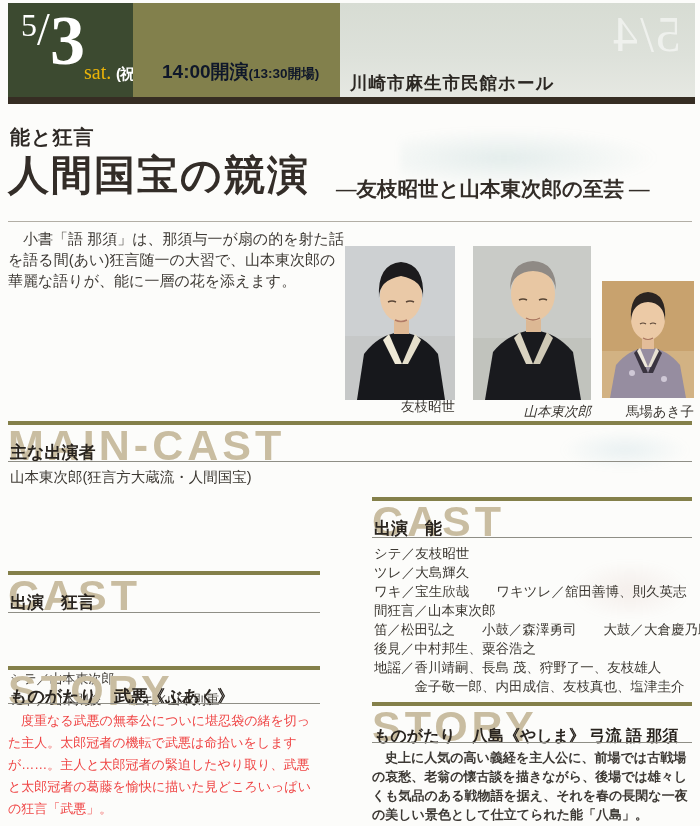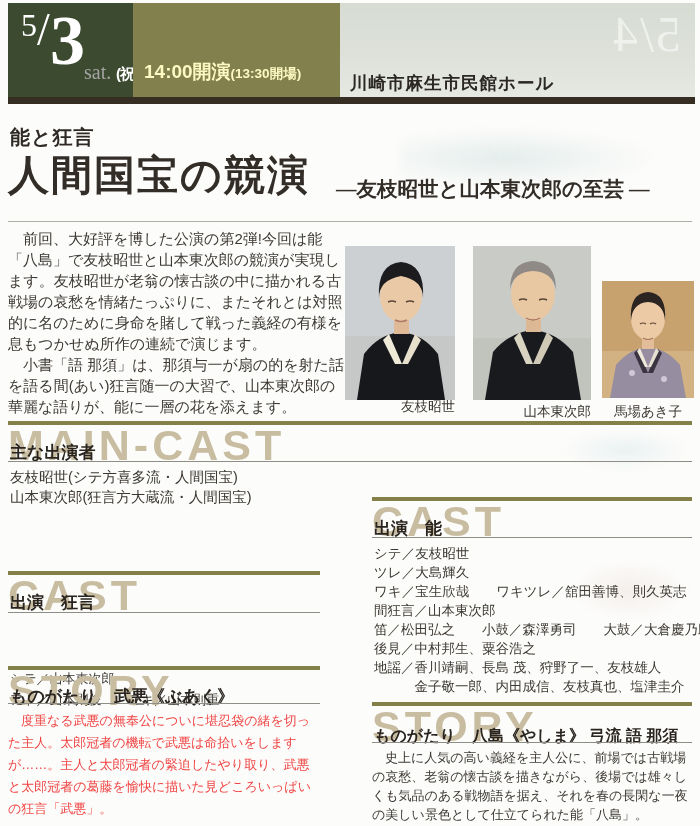--- a/index.html
+++ b/index.html
@@ -9,24 +9,24 @@
     font-family:"Liberation Sans","DejaVu Sans",sans-serif;
     -webkit-font-smoothing:antialiased;
   }
   #canvas{position:relative;width:700px;height:826px;background:#fcfcfa;}
 
   
   .hdr-left{position:absolute;left:8px;top:3px;width:125px;height:94px;background:#3c4a30;}
   .hdr-left .d5{position:absolute;left:13px;top:4px;font:32px "Liberation Serif",serif;color:#fff;}
   .hdr-left .dsl{position:absolute;left:29px;top:0px;font:46px "Liberation Serif",serif;color:#fff;}
   .hdr-left .d3{position:absolute;left:42px;top:-2px;font:bold 70px "Liberation Serif",serif;color:#fff;}
-  .hdr-left .dsat{position:absolute;left:76px;top:58px;font:20px "Liberation Serif",serif;color:#a3a3a3;}
+  .hdr-left .dsat{position:absolute;left:76px;top:58px;font:20px "Liberation Serif",serif;color:#eab308;}
   .hdr-left .dhol{position:absolute;left:108px;top:62px;font:bold 15px "Liberation Sans",sans-serif;color:#fff;letter-spacing:-1px;}
   .hdr-mid{position:absolute;left:133px;top:3px;width:207px;height:94px;background:#82804c;}
-  .hdr-mid .time{position:absolute;left:11px;bottom:12px;color:#fef9c3;white-space:nowrap;}
+  .hdr-mid .time{position:absolute;left:29px;bottom:12px;color:#0f172a;white-space:nowrap;}
   .hdr-mid .time .t-main{font-weight:bold;font-size:19px;}
   .hdr-mid .time .t-sub{font-weight:bold;font-size:13.5px;}
   .hdr-right{position:absolute;left:340px;top:3px;width:355px;height:94px;
     background:linear-gradient(180deg,#d7dcd3 0%,#dde1da 55%,#e6e8e2 100%);}
   .ghost54{position:absolute;right:14px;top:2px;font:50px "Liberation Serif",serif;
     color:rgba(255,255,255,.55);transform:scaleX(-1);letter-spacing:2px;}
   .venue-bar{position:absolute;left:10px;right:18px;top:52px;height:14px;background:#8a8747;}
   .venue-bar .v-label{display:block;color:#fff;font-size:11px;line-height:14px;padding-left:4px;}
   .venue-name{position:absolute;left:10px;top:68px;font-family:"Liberation Serif","DejaVu Serif",serif;
     font-weight:bold;font-size:17.5px;color:#2b2722;letter-spacing:1px;white-space:nowrap;}
@@ -45,22 +45,22 @@
   .intro p{margin:0;text-indent:1em;}
 
   
   .photo{position:absolute;overflow:hidden;}
   .photo svg{display:block;width:100%;height:100%;}
   .photo1{left:345px;top:246px;width:110px;height:154px;}
   .photo2{left:473px;top:246px;width:118px;height:154px;}
   .photo3{left:602px;top:281px;width:92px;height:117px;}
   .cap{position:absolute;font-size:13.5px;color:#3a3631;white-space:nowrap;}
   .cap1{left:345px;top:398px;width:110px;text-align:right;}
-  .cap2{left:473px;top:403px;width:118px;text-align:right;}
-  .cap3{left:602px;top:403px;width:92px;text-align:center;}
+  .cap2{left:473px;top:403px;width:118px;text-align:right;font-style:italic;}
+  .cap3{left:602px;top:403px;width:92px;text-align:right;}
 
   
   .sec{position:absolute;}
   .sec .rule-top{position:absolute;left:0;top:0;width:100%;height:4px;background:#84804a;}
   .sec .wm{position:absolute;left:0;top:4px;font-weight:bold;font-size:43px;line-height:40px;
     color:#c9bda1;letter-spacing:4px;white-space:nowrap;font-family:"Liberation Sans",sans-serif;}
   .sec .head{position:absolute;left:2px;font-weight:bold;font-size:17px;color:#29241f;white-space:nowrap;}
   .sec .rule-thin{position:absolute;left:0;width:100%;height:1px;background:#8f8e86;}
   .sec .lines{position:absolute;left:2px;color:#3c3832;white-space:nowrap;}
 
@@ -81,21 +81,21 @@
   .sec-storyL .body p,.sec-storyR .body p{margin:0;text-indent:1em;white-space:normal;}
 
   .sec-castR{left:372px;top:497px;width:320px;height:200px;}
   .sec-castR .head{top:20px;}
   .sec-castR .rule-thin{top:40px;}
   .sec-castR .lines{top:47px;font-size:13.5px;line-height:19px;}
 
   .sec-storyR{left:372px;top:702px;width:320px;height:124px;}
   .sec-storyR .head{top:24px;font-size:16px;}
   .sec-storyR .rule-thin{top:40px;}
-  .sec-storyR .body{position:absolute;left:0;top:46px;width:100%;font-size:13px;line-height:19px;color:#3d3934;}
+  .sec-storyR .body{position:absolute;left:0;top:46px;width:100%;font-size:13px;line-height:19px;color:#3d3934;font-weight:bold;}
 
   
   .smudge{position:absolute;pointer-events:none;filter:blur(3px);}
   .sm1{left:400px;top:128px;width:260px;height:60px;
     background:radial-gradient(ellipse at 40% 50%,rgba(120,170,175,.18),rgba(120,170,175,0) 70%);}
   .sm2{left:560px;top:430px;width:130px;height:40px;
     background:radial-gradient(ellipse at 50% 50%,rgba(130,180,200,.15),rgba(130,180,200,0) 70%);}
   .sm3{left:570px;top:560px;width:120px;height:60px;
     background:radial-gradient(ellipse at 50% 50%,rgba(190,140,130,.12),rgba(190,140,130,0) 70%);}
 </style>
@@ -128,21 +128,20 @@
   <div class="smudge sm1"></div>
   <div class="smudge sm2"></div>
   <div class="smudge sm3"></div>
 
   <div class="eyebrow">能と狂言</div>
   <div class="main-title">人間国宝の競演</div>
   <div class="sub-title">―友枝昭世と山本東次郎の至芸 ―</div>
   <div class="title-rule"></div>
 
   <div class="intro">
-    <p>前回、大好評を博した公演の第2弾!今回は能「八島」で友枝昭世と山本東次郎の競演が実現します。友枝昭世が老翁の懐古談の中に描かれる古戦場の哀愁を情緒たっぷりに、またそれとは対照的に名のために身命を賭して戦った義経の有様を息もつかせぬ所作の連続で演じます。</p>
     <p>小書「語 那須」は、那須与一が扇の的を射た話を語る間(あい)狂言随一の大習で、山本東次郎の華麗な語りが、能に一層の花を添えます。</p>
   </div>
 
   <div class="photo photo1">
     <svg viewBox="0 0 110 154" preserveAspectRatio="none">
       <rect x="0" y="0" width="110" height="154" fill="#cdd0d2"></rect>
       <rect x="0" y="90" width="110" height="64" fill="#c6c8c8"></rect>
       <path d="M12,154 L19,108 Q34,88 56,86 Q78,88 93,108 L100,154 Z" fill="#17181c"></path>
       <path d="M44,88 L57,118 L50,118 L38,94 Z" fill="#efe9d7"></path>
       <path d="M70,88 L57,118 L63,118 L76,94 Z" fill="#e5dfcc"></path>
@@ -191,21 +190,20 @@
   <div class="cap cap1">友枝昭世</div>
   <div class="cap cap2">山本東次郎</div>
   <div class="cap cap3">馬場あき子</div>
 
   <div class="sec sec-main">
     <div class="rule-top"></div>
     <div class="wm">MAIN-CAST</div>
     <div class="head">主な出演者</div>
     <div class="rule-thin"></div>
     <div class="lines">
-      <div>友枝昭世(シテ方喜多流・人間国宝)</div>
       <div>山本東次郎(狂言方大蔵流・人間国宝)</div>
     </div>
   </div>
 
   <div class="sec sec-castL">
     <div class="rule-top"></div>
     <div class="wm">CAST</div>
     <div class="head">出演　狂言</div>
     <div class="rule-thin"></div>
     <div class="lines">

